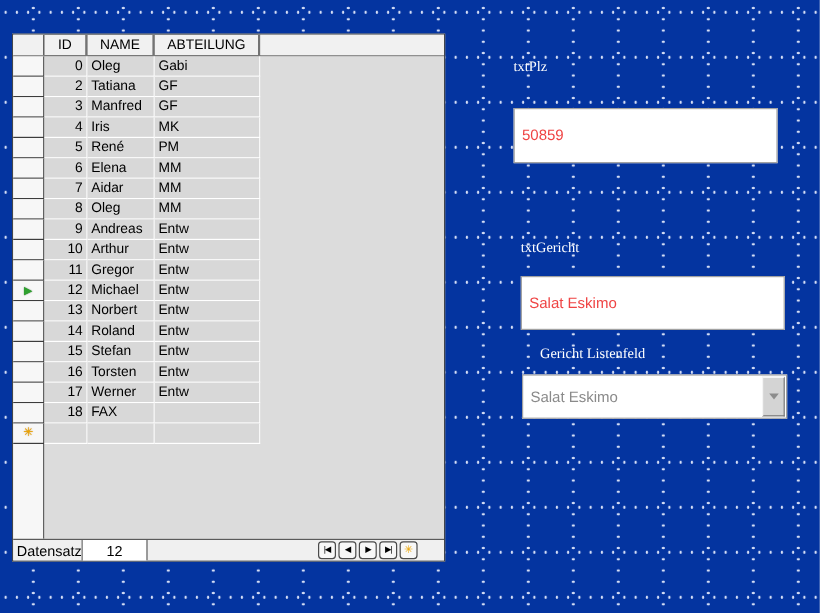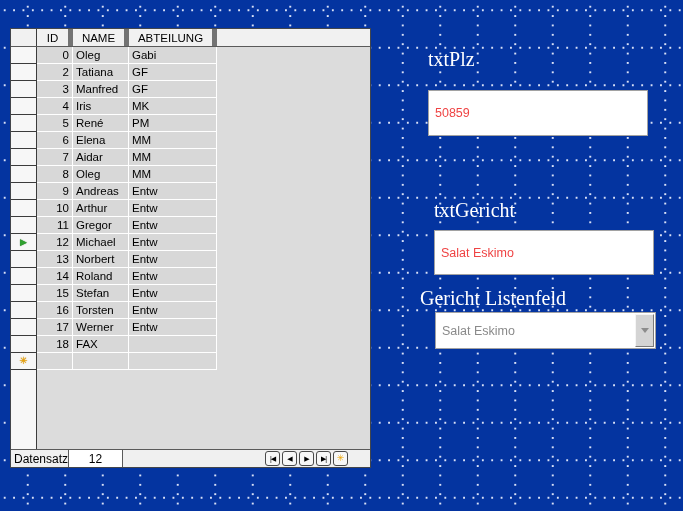--- a/index.html
+++ b/index.html
@@ -16,21 +16,21 @@
   }
 
   
   .grid {
     position: absolute; left: 10px; top: 28px; width: 361px; height: 440px;
     border: 1px solid #43464b; background: #dcdcdc;
     display: flex; flex-direction: column; font-size: 11.5px; color:#000;
   }
   .ghead { flex: 0 0 18px; display: flex; background: #f1f1f1; border-bottom: 1px solid #5a5a5a; }
   .ghead .sel  { width: 26px; border-right: 1px solid #3c3c3c; background:#f1f1f1; }
-  .ghead .c { display: flex; align-items: center; justify-content: center; border-right: 5px solid #737373; }
+  .ghead .c { display: flex; align-items: center; justify-content: center; border-right: 2px solid #737373; }
   .c.id { width: 36px; } .c.nm { width: 56px; } .c.ab { width: 88px; }
   .ghead .fill { flex: 1; background:#f1f1f1; }
 
   .row { display: flex; flex: 0 0 17px; height: 17px; }
   .row .sel { width: 26px; background: #f7f7f7; border-right: 1px solid #3c3c3c;
               border-bottom: 1px solid #3c3c3c; display:flex; align-items:center; justify-content:center; }
   .row .d { background: #d8d8d8; border-right: 1px solid #fff; border-bottom: 1px solid #fff;
             display: flex; align-items: center; overflow: hidden; white-space: nowrap; }
   .d.id { width: 36px; justify-content: flex-end; padding-right: 3px; }
   .d.nm { width: 56px; padding-left: 3px; }
@@ -54,28 +54,28 @@
   .nav-count { width: 146px; height: 100%; background: #fff; border-right: 1px solid #b5b5b5;
                display: flex; align-items: center; padding-left: 4px; }
   .navbtns { display: flex; gap: 2px; margin-left: auto; margin-right: 22px; }
   .nbtn { width: 15px; height: 15px; background: #f7f7f7; border: 1px solid #4a4a4a;
           border-radius: 3px; display: flex; align-items: center; justify-content: center;
           font-size: 7px; line-height: 7px; color: #000; letter-spacing: -1px; }
   .nbtn.starbtn { color: #eca400; font-size: 9px; letter-spacing: 0; }
 
   
   .flabel { position: absolute; color: #ffffff; font-family: "Liberation Serif", serif;
-            font-size: 20px; white-space: nowrap; }
+            font-size: 12px; white-space: nowrap; }
   .tfield { position: absolute; background: #fff; border: 1px solid #a2a2a2;
             display: flex; align-items: center; padding-left: 6px; font-size: 12.5px; color: #ef4444; }
   #plz-field     { left: 428px; top: 90px;  width: 220px; height: 46px; }
   #gericht-field { left: 434px; top: 230px; width: 220px; height: 45px; }
   #plz-label     { left: 428px; top: 48px; }
   #gericht-label { left: 434px; top: 199px; }
-  #listbox-label { left: 420px; top: 287px; }
+  #listbox-label { left: 450px; top: 287px; }
   .lbox { position: absolute; left: 435px; top: 312px; width: 221px; height: 37px;
           background: #fff; border: 1px solid #a2a2a2; display: flex; align-items: stretch; }
   .lbox .val { flex: 1; display: flex; align-items: center; padding-left: 6px;
                font-size: 12.5px; color: #8a8a8a; overflow: hidden; white-space: nowrap; }
   .lbox .btn { width: 19px; margin: 1px; background: #d4d4d4;
                border: 1px solid; border-color: #f5f5f5 #7a7a7a #7a7a7a #f5f5f5;
                display: flex; align-items: center; justify-content: center; }
   .darr { width: 0; height: 0; border-left: 4px solid transparent; border-right: 4px solid transparent;
           border-top: 5px solid #8c8c8c; }
 </style>

